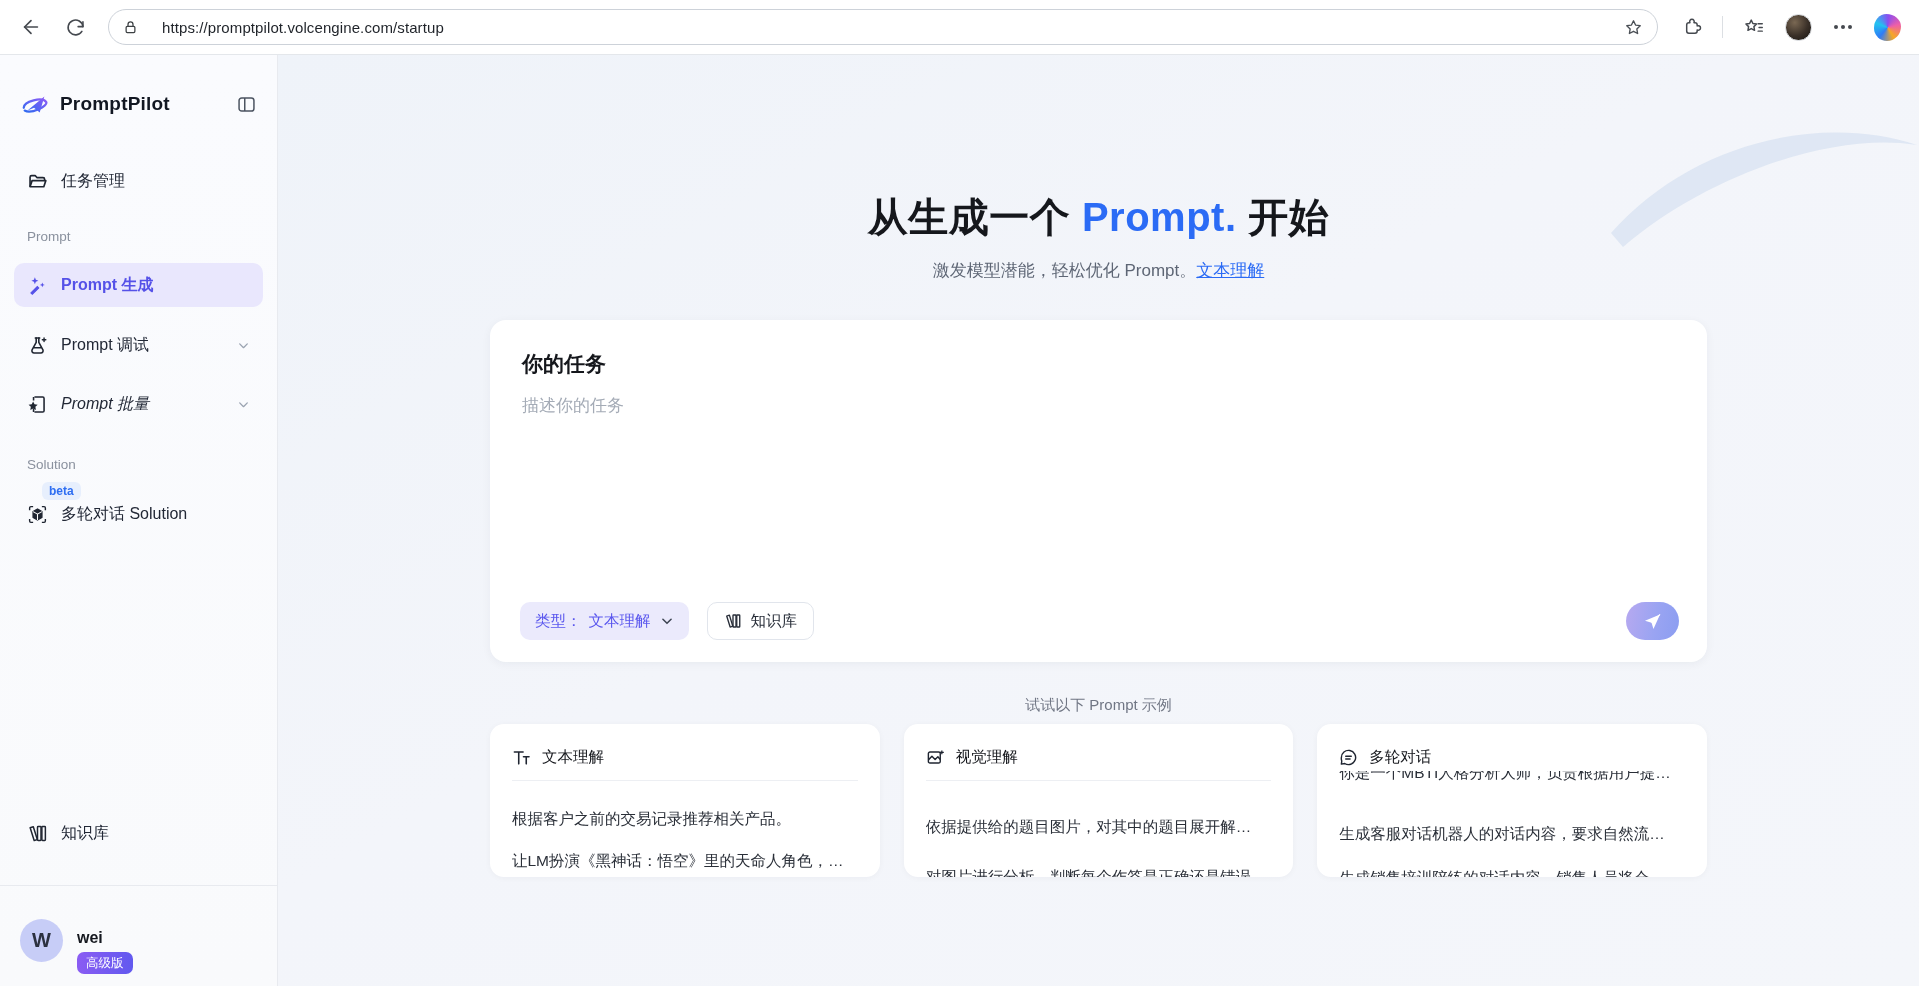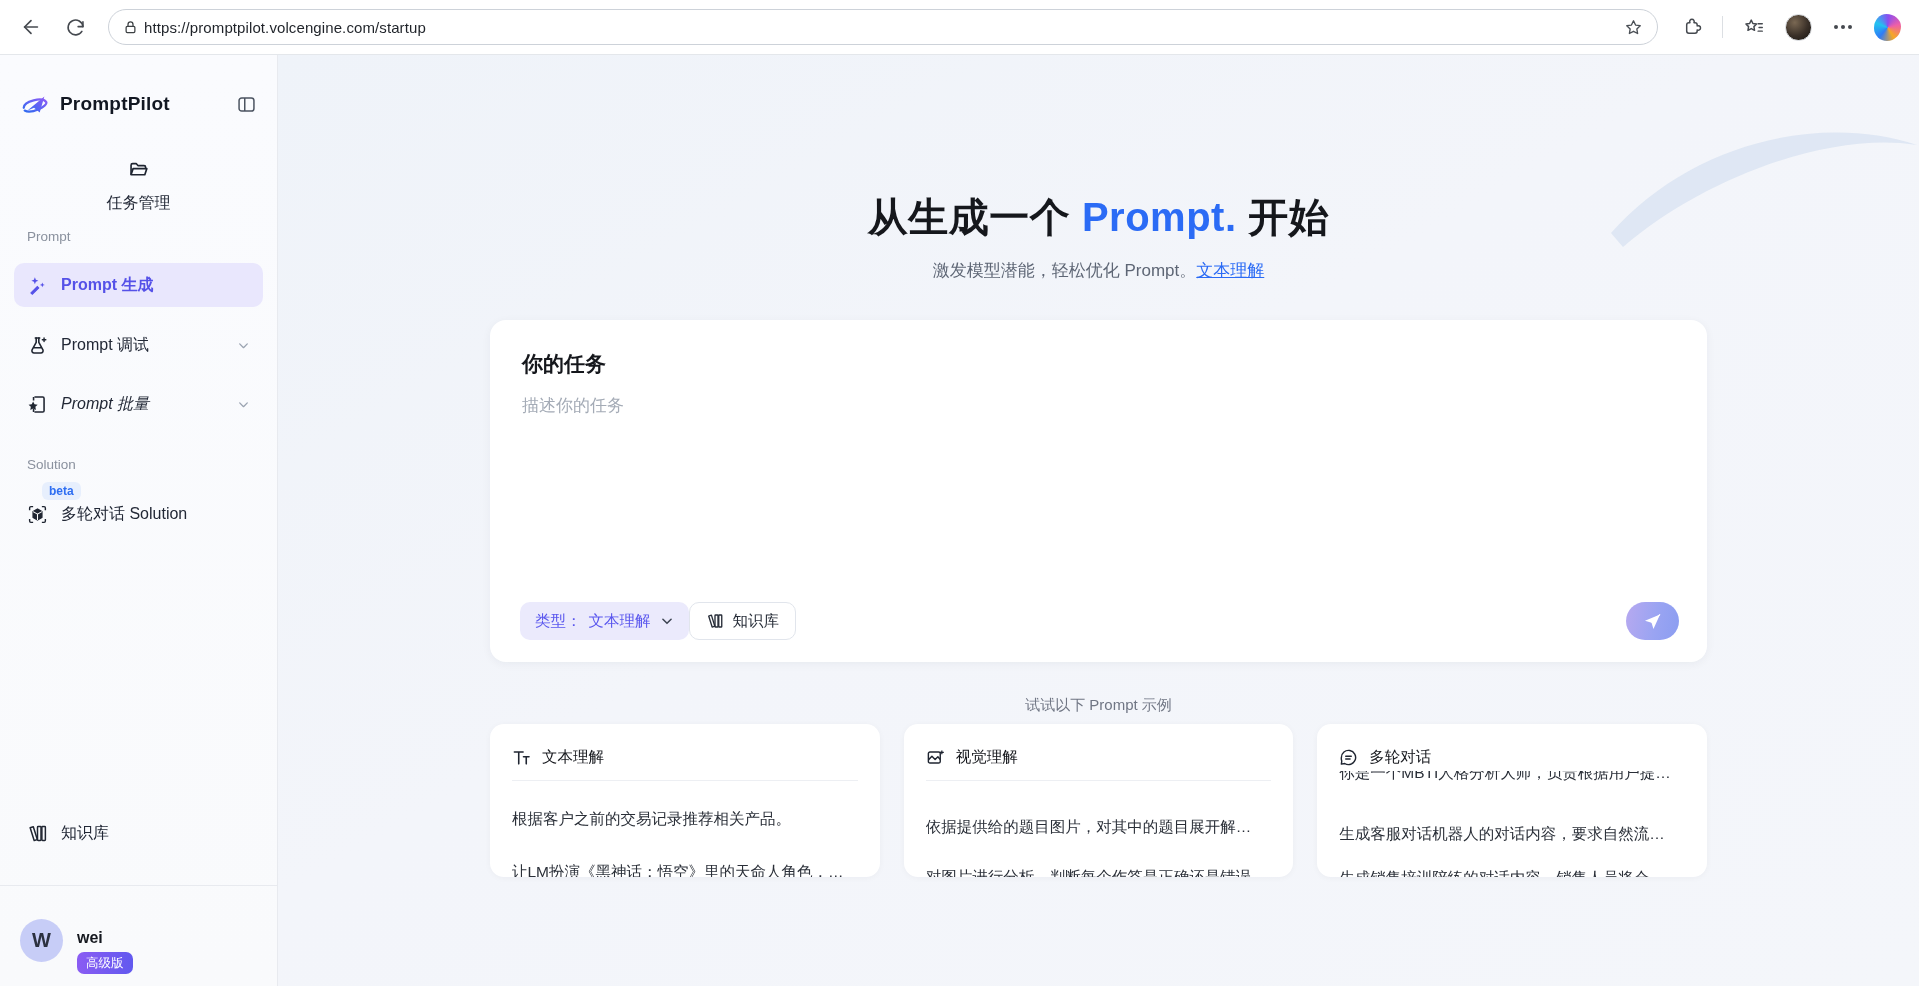--- a/index.html
+++ b/index.html
@@ -1,41 +1,41 @@
 <!DOCTYPE html>
 <html><head>
 <meta charset="utf-8">
 <style>
   * { margin:0; padding:0; box-sizing:border-box; }
   html,body { width:1919px; height:986px; overflow:hidden; font-family:"Liberation Sans", sans-serif; background:#fff; }
 
   
   .chrome { height:55px; background:#fff; border-bottom:1px solid #e4e7eb; display:flex; align-items:center; padding:0 14px; gap:10px; }
   .chrome-icon { width:34px; height:34px; display:flex; align-items:center; justify-content:center; border-radius:6px; color:#45494f; flex:none; cursor:pointer; }
-  .urlbar { flex:1; height:36px; border:1px solid #cdd2d9; border-radius:18px; display:flex; align-items:center; padding:0 14px; gap:6px; margin:0 6px; background:#fff; }
+  .urlbar { flex:1; height:36px; border:1px solid #cdd2d9; border-radius:18px; display:flex; align-items:center; padding:0 14px; gap:24px; margin:0 6px; background:#fff; }
   .urlbar .url-text { flex:1; font-size:15px; color:#1f2329; letter-spacing:.1px; }
   .chrome-right { display:flex; align-items:center; gap:14px; padding-right:4px; }
   .vdiv { width:1px; height:22px; background:#dcdfe3; }
   .avatar-browser { width:27px; height:27px; border-radius:50%; background:radial-gradient(circle at 35% 30%, #7a6853, #3a3028 55%, #16130f 100%); border:1px solid #d5d8dc; }
   .dots { display:flex; gap:3px; }
   .dots i { width:4px; height:4px; border-radius:50%; background:#45494f; }
   .copilot { width:27px; height:27px; border-radius:46% 54% 52% 48% / 52% 46% 54% 48%; background:conic-gradient(from 220deg, #2f7cf6, #22c3f0, #8a4df0, #ef5fa7, #f7a823, #2f7cf6); }
 
   
   .app { display:flex; height:931px; }
 
   
   .sidebar { width:278px; flex:none; background:linear-gradient(180deg,#fafbfe 0%,#f9fafc 100%); border-right:1px solid #e8eaef; display:flex; flex-direction:column; padding:0 14px; }
   .logo-row { display:flex; align-items:center; margin-top:30px; height:38px; padding:0 6px; }
   .brand { font-size:19px; font-weight:700; color:#121722; margin-left:10px; letter-spacing:.2px; }
   .collapse-btn { margin-left:auto; color:#4b5360; display:flex; cursor:pointer; }
   .nav-item { display:flex; align-items:center; gap:13px; height:44px; padding:0 13px; border-radius:10px; font-size:16px; color:#222836; cursor:pointer; position:relative; }
   .nav-item .chev { margin-left:auto; color:#9aa3b1; display:flex; }
   .nav-item.active { background:#e9e7fd; color:#5551e8; font-weight:600; }
-  .nav-first { margin-top:36px;flex-direction:column; }
+  .nav-first { margin-top:36px; }
   .section-label { font-size:13.5px; color:#8a919e; padding:0 13px; height:18px; }
   .lbl-prompt { margin-top:26px; }
   .item-gen { margin-top:16px; }
   .item-debug { margin-top:16px; }
   .item-batch { margin-top:15px;font-style:italic; }
   .lbl-solution { margin-top:31px; }
   .item-solution { margin-top:17px; }
   .beta-badge { position:absolute; top:-10px; left:28px; font-size:12px; font-weight:700; color:#2e6ef2; background:#e7effd; border-radius:6px; padding:1px 7px; line-height:16px; }
   .side-spacer { flex:1; }
   .side-divider { height:1px; background:#e8eaef; margin:26px -14px 0; }
@@ -50,35 +50,35 @@
   .hero { text-align:center; padding-top:138px; position:relative; }
   .hero h1 { font-size:40px; line-height:48px; font-weight:700; color:#15171c; letter-spacing:.5px; }
   .hero h1 .hl { color:#2b6bf5; }
   .subtitle { margin-top:18px; font-size:17px; color:#5e6675; }
   .subtitle a { color:#2b6bf5; text-decoration:underline; cursor:pointer; }
 
   .task-card { width:1217px; height:342px; margin:38px auto 0; background:#fff; border-radius:16px; box-shadow:0 2px 10px rgba(20,30,60,.05); position:relative; padding:30px 32px; }
   .task-title { font-size:21px; font-weight:700; color:#15171c; }
   .task-input { display:block; width:100%; height:190px; margin-top:16px; border:none; outline:none; resize:none; background:transparent; font-family:"Liberation Sans", sans-serif; font-size:17px; color:#2a2f38; }
   .task-input::placeholder { color:#a4abb6; }
-  .card-controls { position:absolute; left:30px; bottom:22px; display:flex; align-items:flex-start; }
+  .card-controls { position:absolute; left:30px; bottom:22px; display:flex; align-items:flex-start; gap:18px; }
   .type-chip { height:38px; background:#ebeafc; border-radius:10px; display:flex; align-items:center; gap:7px; padding:0 15px; font-size:15.5px; color:#5a57ee; cursor:pointer; }
   .type-chip .chip-chev { color:#3d4452; display:flex; margin-left:2px; }
   .kb-btn { height:38px; background:#fff; border:1px solid #e1e5ec; border-radius:10px; display:flex; align-items:center; gap:9px; padding:0 16px; font-size:15.5px; color:#272d38; cursor:pointer; }
   .send-btn { position:absolute; right:28px; bottom:22px; width:53px; height:38px; border-radius:19px; background:linear-gradient(100deg,#b7a9f0 0%,#9aa4f2 55%,#8b9df1 100%); display:flex; align-items:center; justify-content:center; cursor:pointer; border:none; }
 
   .examples-title { text-align:center; margin-top:34px; font-size:15px; color:#70768
 4; color:#707684; }
   .cards-row { width:1217px; margin:9px auto 0; display:flex; gap:24px; }
   .ex-card { width:390px; height:153px; background:#fff; border-radius:14px; box-shadow:0 1px 6px rgba(20,30,60,.04); overflow:hidden; padding:0 22px; cursor:pointer; }
   .ex-head { display:flex; align-items:center; gap:11px; height:28px; margin-top:19px; font-size:15.5px; font-weight:500; color:#15171c; }
   .ex-divider { height:1px; background:#edeff3; margin-top:9px; }
   .ex-body { overflow:hidden; height:116px; }
   .ex-item { font-size:15.5px; color:#2a2f38; line-height:20px; white-space:nowrap; overflow:hidden; }
-  .c1 .i1 { margin-top:28px; } .c1 .i2 { margin-top:33px; }
+  .c1 .i1 { margin-top:28px; } .c1 .i2 { margin-top:22px; }
   .c2 .i1 { margin-top:36px; } .c2 .i2 { margin-top:30px; }
   .c3 .ex-body { height:125px; }
   .c3 .i1 { margin-top:-8px; } .c3 .i2 { margin-top:41px; } .c3 .i3 { margin-top:24px; }
 </style>
 </head>
 <body>
 
 <div class="chrome">
   <div class="chrome-icon">
     <svg width="22" height="22" viewBox="0 0 24 24" fill="none" stroke="currentColor" stroke-width="1.8" stroke-linecap="round" stroke-linejoin="round">

